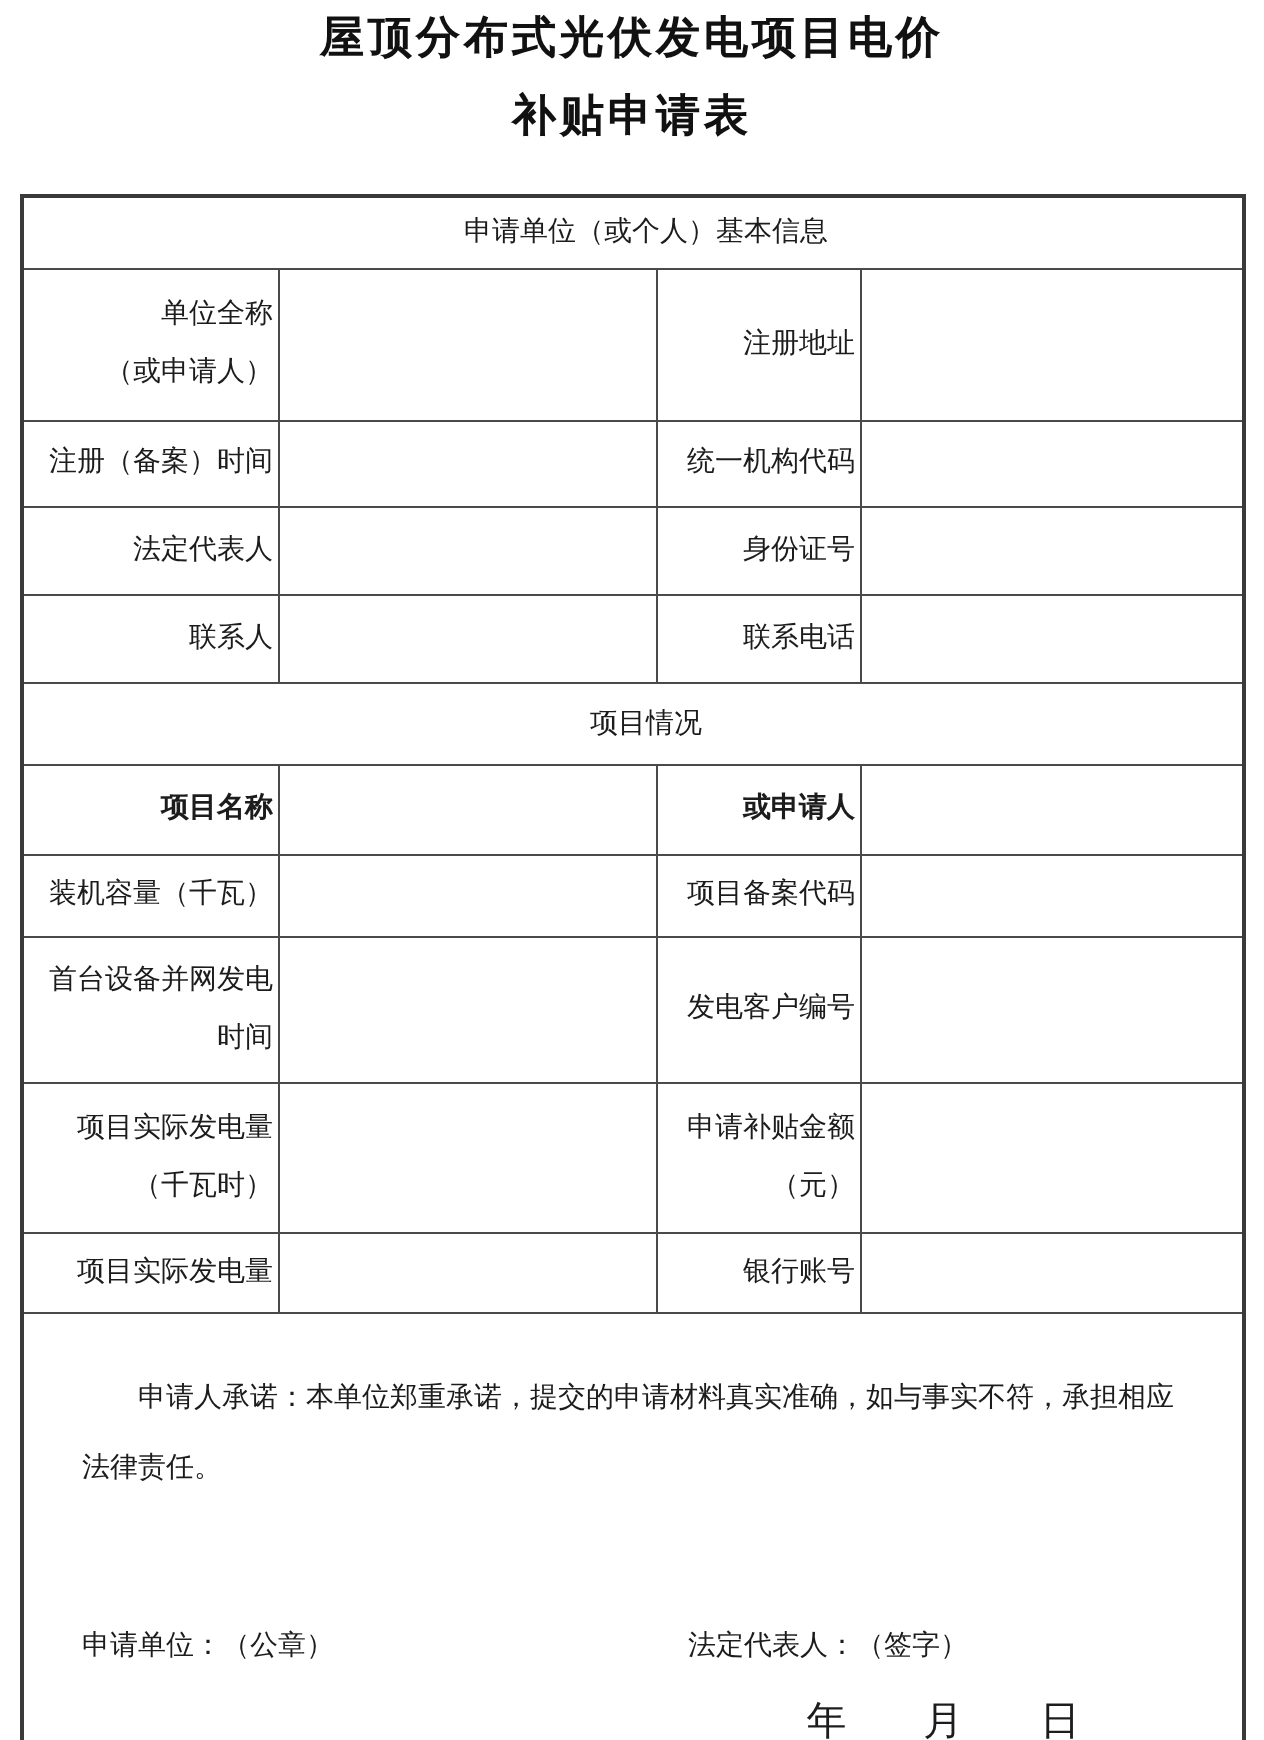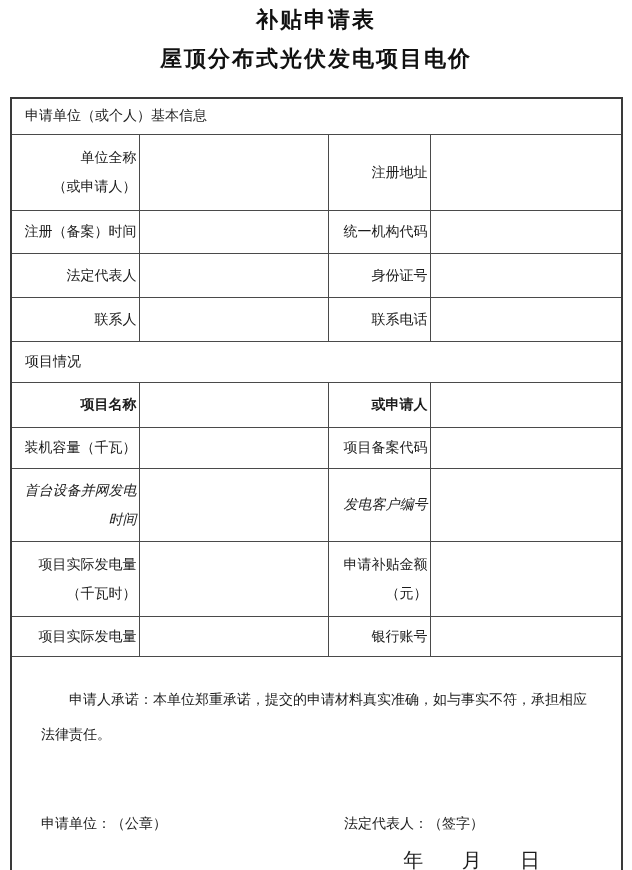--- a/index.html
+++ b/index.html
@@ -32,40 +32,40 @@
     table-layout: fixed;
     border: 2px solid #3a3a3a;
     font-size: 14px;
   }
   td {
     border: 1px solid #4a4a4a;
     vertical-align: middle;
     color: #1c1c1c;
   }
   td.section {
-    text-align: left;
+    text-align: center;
     padding-left: 13px;
     font-size: 14px;
   }
   td.label {
     text-align: right;
     white-space: pre-line;
     line-height: 2.05;
     padding: 2px 2px;
   }
   td.value { background: #ffffff; }
   tr.r1  { height: 36px; }
   tr.r2  { height: 76px; }
   tr.r3  { height: 43px; }
   tr.r4  { height: 44px; }
   tr.r5  { height: 44px; }
   tr.r6  { height: 41px; }
   tr.r7  { height: 45px; font-weight: bold; }
   tr.r8  { height: 41px; }
-  tr.r9  { height: 73px; font-style: italic; }
+  tr.r9  { height: 73px; }
   tr.r10 { height: 75px; }
   tr.r11 { height: 40px; }
   tr.r12 { height: 207px; }
   td.pledge-cell { padding: 17px; vertical-align: top; }
   .pledge-wrap {
     display: flex;
     flex-direction: column;
     height: 203px;
     padding: 8px 12px 6px 12px;
   }
@@ -90,22 +90,22 @@
     line-height: 21px;
   }
   .date-line .gap { margin-left: 32px; }
 </style>
 </head>
 <body>
 
 <div class="page">
 
   <div class="title">
+    <div>屋顶分布式光伏发电项目电价</div>
     <div>补贴申请表</div>
-    <div>屋顶分布式光伏发电项目电价</div>
   </div>
 
   <table class="form">
     <colgroup>
       <col style="width:128px">
       <col style="width:189px">
       <col style="width:102px">
       <col style="width:192px">
     </colgroup>
 

